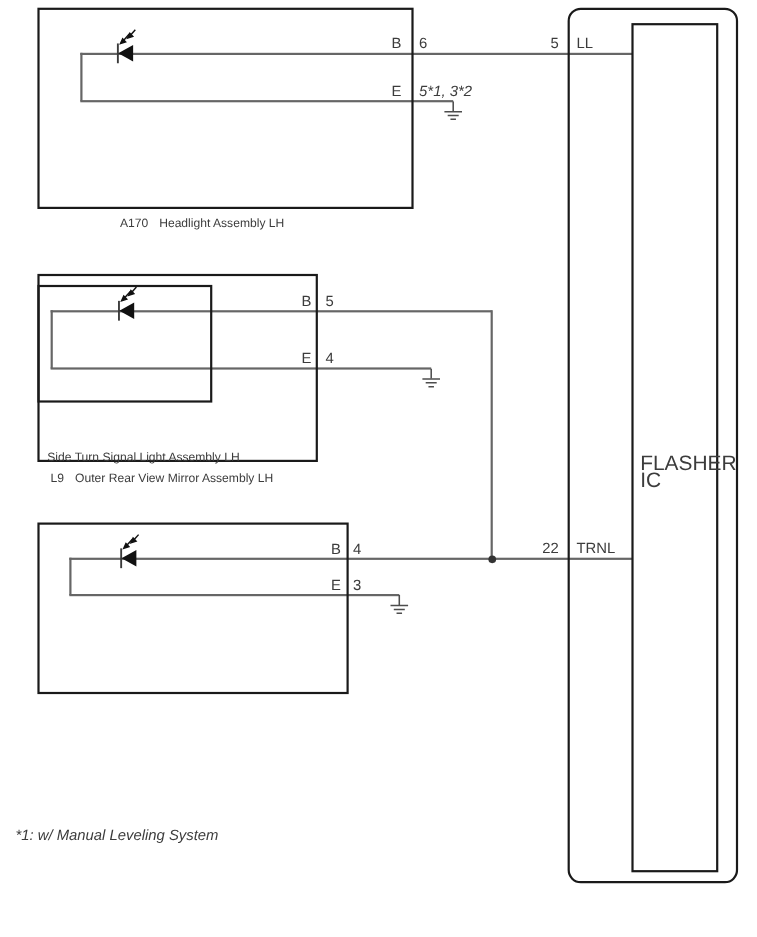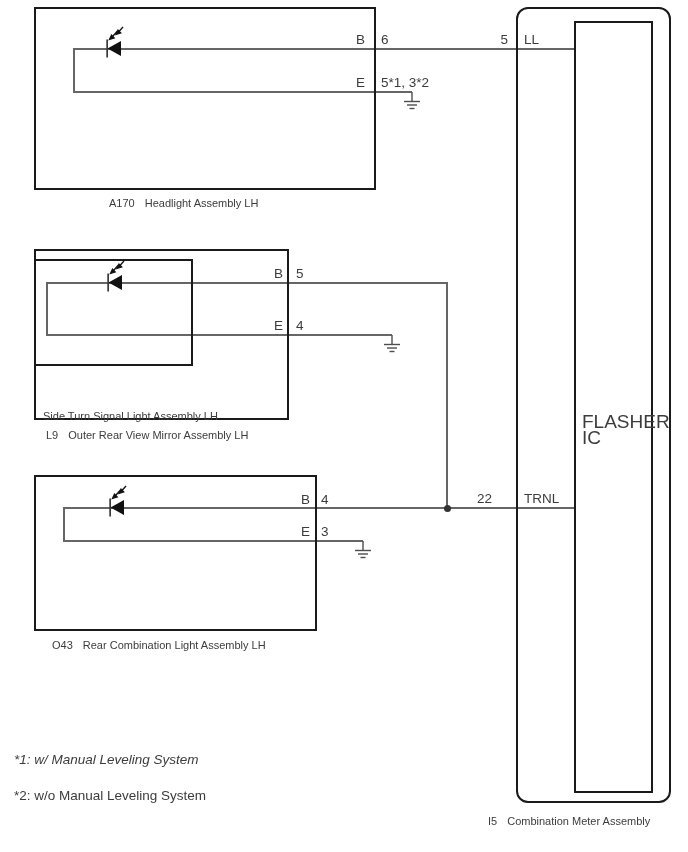--- a/index.html
+++ b/index.html
@@ -105,54 +105,47 @@
       <line x1="11" y1="0" x2="11" y2="9"></line>
       <line x1="3" y1="9.5" x2="19" y2="9.5"></line>
       <line x1="6" y1="13" x2="16" y2="13"></line>
       <line x1="8.5" y1="16.5" x2="13.5" y2="16.5"></line>
     </g>
   </svg>
 
   <div class="txt" style="left:356px;top:32px;">B</div>
   <div class="txt" style="left:381px;top:32px;">6</div>
   <div class="txt" style="left:356px;top:75px;">E</div>
-  <div class="txt" style="left:381px;top:75px;">5*1, 3*2</div>
+  <div class="txt" style="left:381px;top:75px;font-style:italic;">5*1, 3*2</div>
 
   <div class="txt num-right" style="left:470px;top:32px;">5</div>
   <div class="txt" style="left:524px;top:32px;">LL</div>
 
   <div class="txt" style="left:274px;top:266px;">B</div>
   <div class="txt" style="left:296px;top:266px;">5</div>
   <div class="txt" style="left:274px;top:318px;">E</div>
   <div class="txt" style="left:296px;top:318px;">4</div>
 
   <div class="txt" style="left:301px;top:492px;">B</div>
   <div class="txt" style="left:321px;top:492px;">4</div>
   <div class="txt" style="left:301px;top:524px;">E</div>
   <div class="txt" style="left:321px;top:524px;">3</div>
 
-  <div class="txt num-right" style="left:454px;top:491px;">22</div>
+  <div class="txt num-right" style="left:470px;top:491px;">22</div>
   <div class="txt" style="left:524px;top:491px;">TRNL</div>
 
   <div class="ic-label" style="left:582px;top:414px;">FLASHER IC</div>
 
   <div class="lbl" style="left:109px;top:196px;">
     <span class="code">A170</span><span>Headlight Assembly LH</span>
   </div>
 
   <div class="lbl" style="left:43px;top:377px;margin-top:32px;">Side Turn Signal Light Assembly LH</div>
 
   <div class="lbl" style="left:46px;top:428px;">
     <span class="code">L9</span><span>Outer Rear View Mirror Assembly LH</span>
   </div>
 
-  <div class="lbl" style="left:52px;top:638px;">
-    <span class="code">O43</span><span>Rear Combination Light Assembly LH</span>
-  </div>
 
-  <div class="lbl" style="left:488px;top:814px;">
-    <span class="code">I5</span><span>Combination Meter Assembly</span>
-  </div>
 
   <div class="txt" style="left:14px;top:752px;font-style:italic;">*1: w/ Manual Leveling System</div>
-  <div class="txt" style="left:14px;top:788px;">*2: w/o Manual Leveling System</div>
 
 </div>
 
 </body></html>

